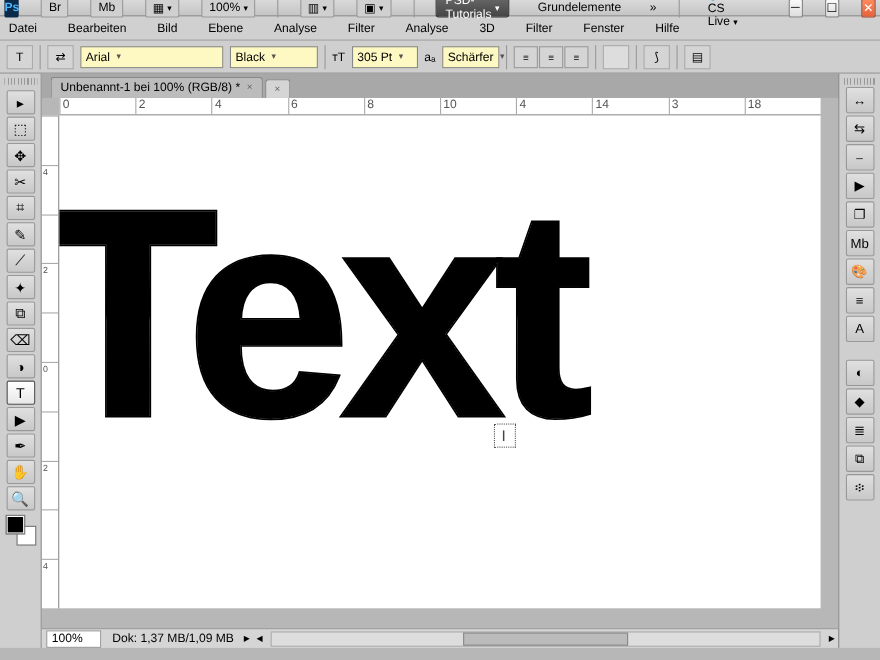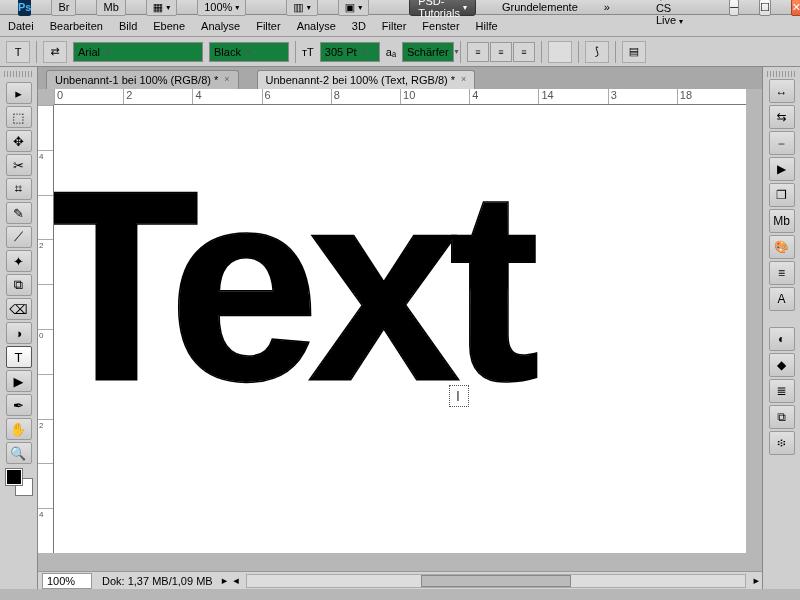--- a/index.html
+++ b/index.html
@@ -1,42 +1,42 @@
 <!DOCTYPE html>
 <html><head>
 <meta charset="utf-8">
 <style>
 *{margin:0;padding:0;box-sizing:border-box;font-family:Tahoma,Arial,sans-serif;font-size:11px;user-select:none}
 body{background:#b7b7b7;width:800px;height:600px;overflow:hidden}
-.topbar{height:15px;background:linear-gradient(#d9d9d9,#c5c5c5);border-bottom:1px solid #888;display:flex;align-items:center;padding:0 18px;gap:20px}
+.topbar{height:15px;background:linear-gradient(#d9d9d9,#c5c5c5);border-bottom:1px solid #888;display:flex;align-items:center;padding:0 4px;gap:20px}
 .topbar .logo{width:22px;height:18px;background:#0a2a4a;color:#4db8ff;display:flex;align-items:center;justify-content:center;font-weight:bold;font-size:11px;border-radius:2px}
 .topbar .btn{background:#d0d0d0;border:1px solid #999;border-radius:2px;padding:2px 6px;height:18px;display:flex;align-items:center;cursor:pointer}
 .topbar .drop::after{content:"▾";margin-left:3px;font-size:8px}
 .topbar .sep{width:1px;height:18px;background:#999}
 .spacer{flex:1}
 .winbtn{width:26px;height:17px;border:1px solid #888;background:linear-gradient(#fafafa,#ddd);display:flex;align-items:center;justify-content:center;cursor:pointer;border-radius:2px}
 .winbtn.close{background:linear-gradient(#ff8a5c,#e8603a);color:#fff;border-color:#b04020}
-.menubar{height:22px;background:#d0d0d0;border-bottom:1px solid #999;display:flex;align-items:center;padding:0 8px;gap:16px}
+.menubar{height:22px;background:#d0d0d0;border-bottom:1px solid #999;display:flex;align-items:center;padding:0 8px;gap:28px}
 .menubar span{cursor:pointer}
 .optbar{height:30px;background:#cfcfcf;border-bottom:1px solid #8a8a8a;display:flex;align-items:center;padding:0 6px;gap:6px}
 .optbar .tool{width:24px;height:22px;background:#d5d5d5;border:1px solid #aaa;display:flex;align-items:center;justify-content:center;cursor:pointer}
 .optbar .sep{width:1px;height:22px;background:#999}
-.select{background:#15803d;border:1px solid #888;height:20px;display:flex;align-items:center;padding:0 4px;cursor:pointer}
+.select{background:#fef9c3;border:1px solid #888;height:20px;display:flex;align-items:center;padding:0 4px;cursor:pointer}
 .select::after{content:"▾";margin-left:6px;font-size:8px;color:#555}
 .workspace{display:flex;height:522px}
 .toolbox{width:38px;background:#cfcfcf;border-right:1px solid #888;display:flex;flex-direction:column;align-items:center;padding:4px 0}
 .toolbox .grip{width:30px;height:6px;background:repeating-linear-gradient(90deg,#999 0 1px,transparent 1px 3px);margin-bottom:4px}
 .toolbox .tbtn{width:26px;height:22px;margin:1px 0;background:linear-gradient(#e0e0e0,#c8c8c8);border:1px solid #999;border-radius:2px;display:flex;align-items:center;justify-content:center;cursor:pointer;font-size:13px;position:relative}
 .toolbox .tbtn.active{background:linear-gradient(#fff,#e8e8e8);border-color:#555}
 .toolbox .swatch{width:26px;height:26px;margin-top:4px;position:relative}
 .toolbox .swatch .fg{width:16px;height:16px;background:#000;border:1px solid #fff;outline:1px solid #777;position:absolute;top:0;left:0}
 .toolbox .swatch .bg{width:16px;height:16px;background:#fff;border:1px solid #fff;outline:1px solid #777;position:absolute;bottom:0;right:0}
 .center{flex:1;display:flex;flex-direction:column;background:#b7b7b7}
 .tabs{height:22px;background:#a8a8a8;display:flex;align-items:flex-end;padding-left:8px}
-.tab{background:#d5d5d5;border:1px solid #888;border-bottom:none;padding:3px 8px;margin-right:18px;border-radius:3px 3px 0 0;display:flex;align-items:flex-start;gap:6px;cursor:pointer;font-size:10px}
+.tab{background:#d5d5d5;border:1px solid #888;border-bottom:none;padding:3px 8px;margin-right:2px;border-radius:3px 3px 0 0;display:flex;align-items:flex-start;gap:6px;cursor:pointer;font-size:10px}
 .tab.inactive{background:#bcbcbc}
 .tab .x{font-size:9px;color:#666;cursor:pointer}
 .canvwrap{flex:1;position:relative;background:#b7b7b7;overflow:hidden}
 .ruler-h{position:absolute;top:0;left:16px;right:16px;height:16px;background:#fff;border-bottom:1px solid #777;font-size:8px;display:flex}
 .ruler-h div{border-left:1px solid #aaa;flex:1;padding-left:2px;color:#555}
 .ruler-v{position:absolute;top:16px;left:0;bottom:18px;width:16px;background:#fff;border-right:1px solid #777;display:flex;flex-direction:column}
 .ruler-v div{border-top:1px solid #aaa;flex:1;font-size:8px;color:#555;padding:1px}
 .canvas{position:absolute;top:16px;left:16px;right:16px;bottom:18px;background:#fff;overflow:hidden}
 .chrome-text{position:absolute;top:26px;left:-20px;font-size:270px;font-weight:900;font-family:Arial Black,Arial;letter-spacing:-10px;color:#be185d;text-shadow:0 0 0 #000;-webkit-text-stroke:3px #222;filter:contrast(1.5)}
 .chrome-text::before{content:attr(data-t);position:absolute;top:0;left:0;background:linear-gradient(180deg,#e8e8e8 0%,#fff 25%,#888 45%,#000 48%,#fff 52%,#bbb 70%,#fff 85%);-webkit-background-clip:text;background-clip:text;-webkit-text-fill-color:transparent;-webkit-text-stroke:0}
@@ -142,21 +142,20 @@
       </div>
     </div>
 
   <div class="center">
     <div class="tabs">
       <div class="tab inactive">
           <span>Unbenannt-1 bei 100% (RGB/8) *</span>
           <span class="x">×</span>
         </div>
       <div class="tab">
-          <span>Unbenannt-2 bei 100% (Text, RGB/8) *</span>
           <span class="x">×</span>
         </div>
     </div>
     <div class="canvwrap">
       <div class="ruler-h" id="rulerh">
           <div>0</div>
           <div>2</div>
           <div>4</div>
           <div>6</div>
           <div>8</div>

